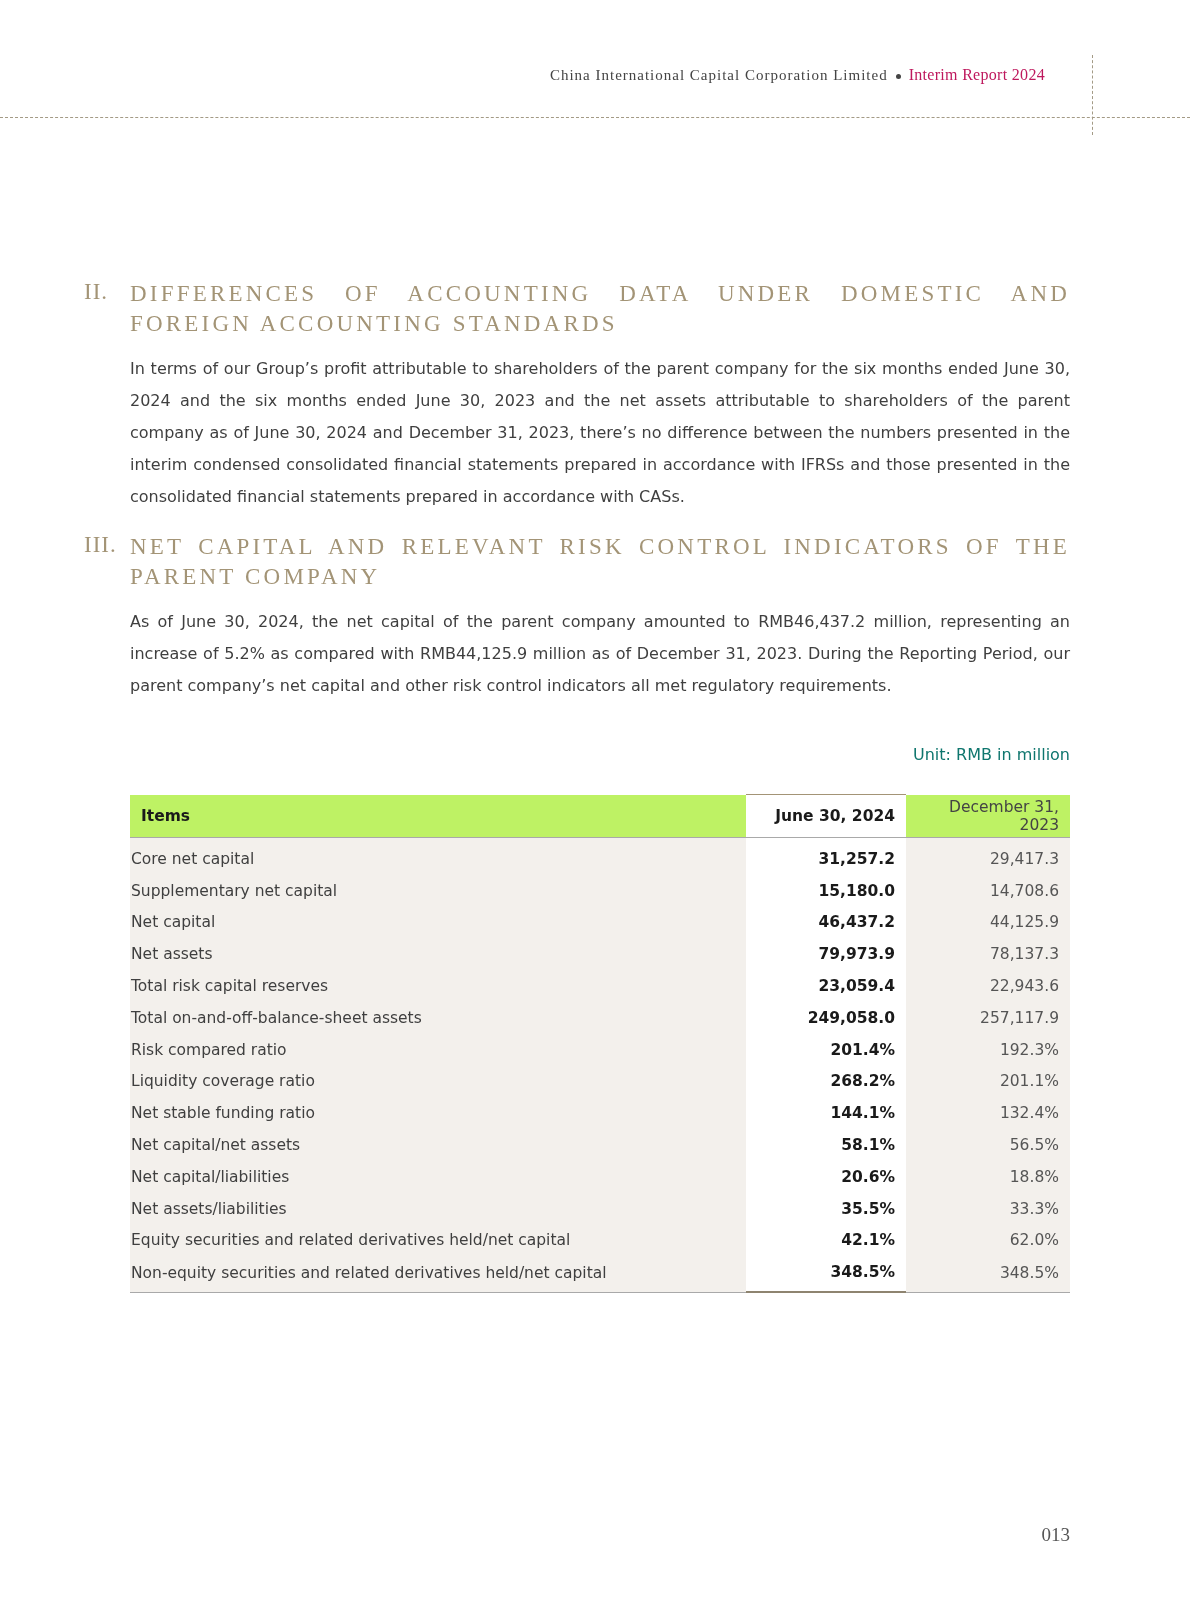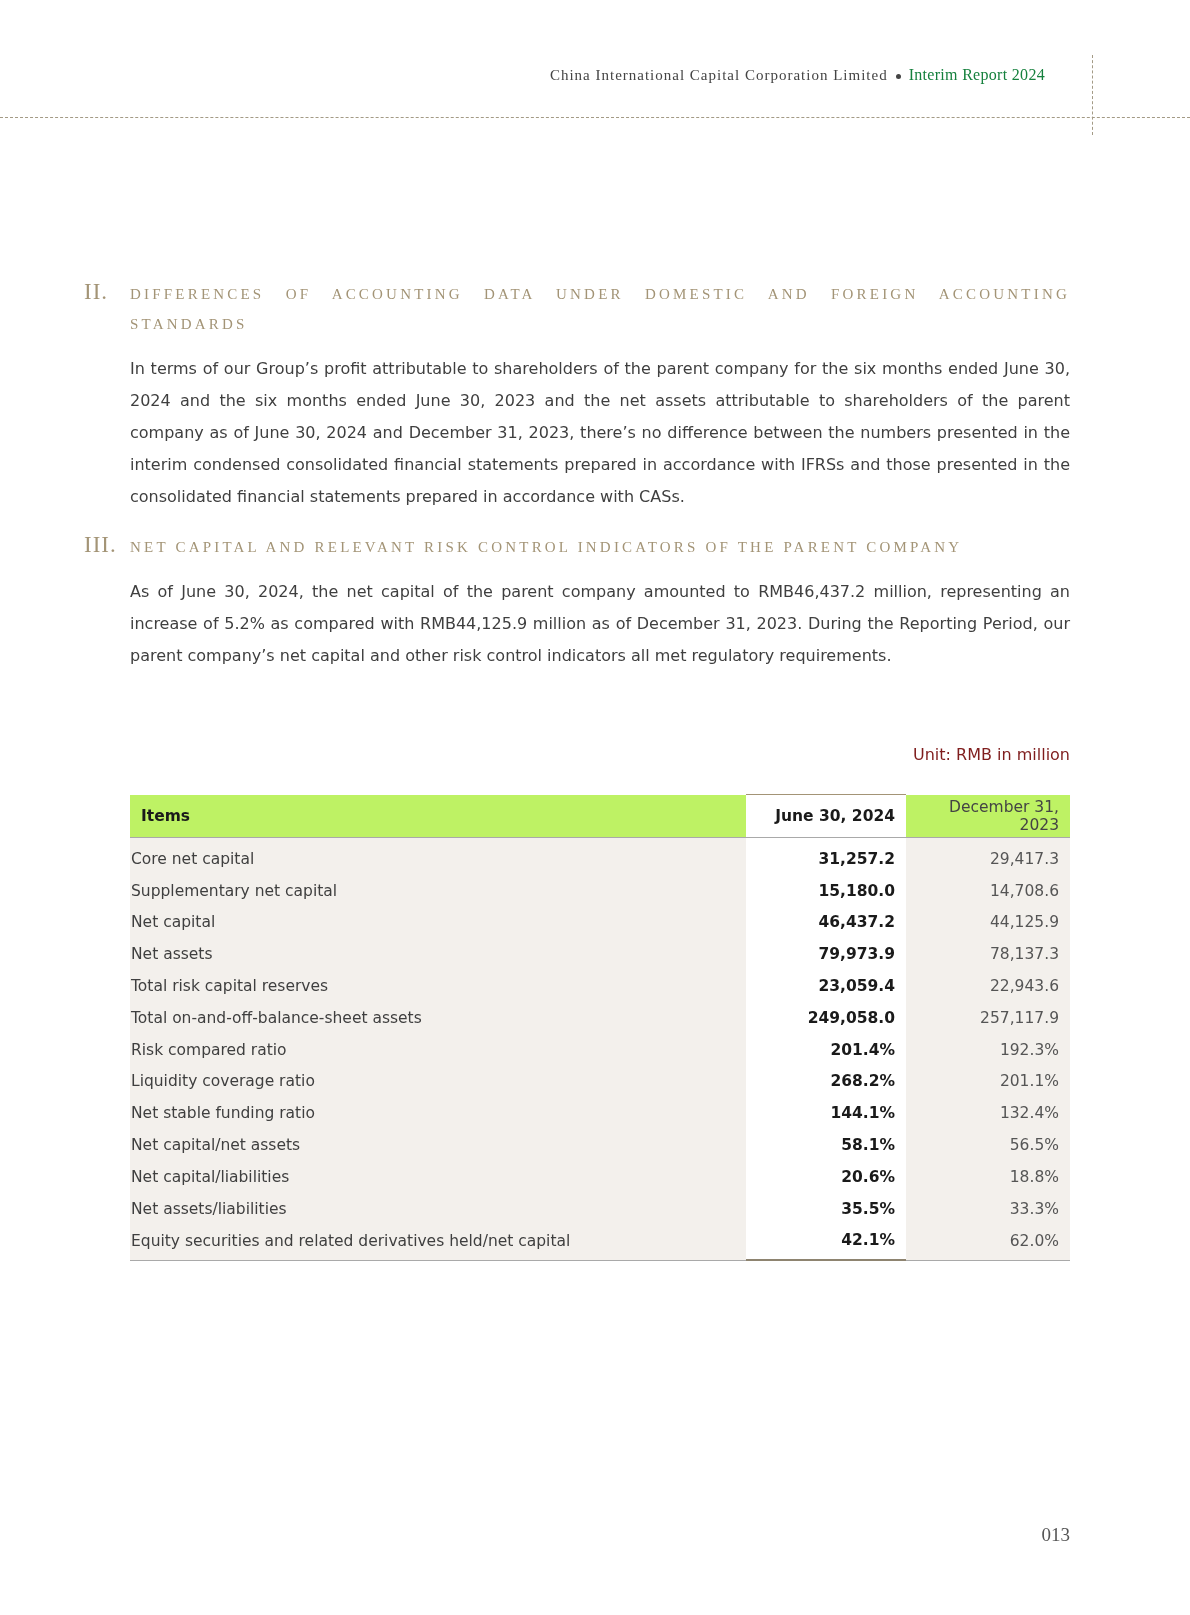--- a/index.html
+++ b/index.html
@@ -1,26 +1,26 @@
 <!DOCTYPE html>
 <html><head>
 <meta charset="utf-8">
 <style>
   html, body { margin: 0; padding: 0; background: #ffffff; }
   body { width: 1190px; height: 1615px; position: relative; overflow: hidden; font-family: "DejaVu Sans", sans-serif; color: #3a3a3a; }
   .header-text { position: absolute; top: 66px; right: 145px; font-family: "Liberation Serif", serif; font-size: 15px; letter-spacing: 1px; color: #444; white-space: nowrap; }
   .header-text .dot { display: inline-block; width: 5px; height: 5px; background: #444; border-radius: 50%; margin: 0 8px; vertical-align: middle; }
-  .header-text .report { color: #15803d; font-size: 16px; letter-spacing: 0.3px; }
+  .header-text .report { color: #be185d; font-size: 16px; letter-spacing: 0.3px; }
   .hdash { position: absolute; top: 117px; left: 0; width: 1190px; height: 0; border-top: 1.5px dashed #a39a85; }
   .vdash { position: absolute; left: 1092px; top: 55px; height: 80px; width: 0; border-left: 1.5px dashed #a39a85; }
   .section { position: absolute; left: 84px; width: 986px; }
   .sec-num { position: absolute; left: 0; top: 0; font-family: "Liberation Serif", serif; font-size: 23px; color: #a39476; letter-spacing: 1px; }
-  .sec-title { margin-left: 46px; font-family: "Liberation Serif", serif; font-size: 15px; color: #a39476; letter-spacing: 3.2px; line-height: 30px; text-align: justify; text-align-last: left; }
+  .sec-title { margin-left: 46px; font-family: "Liberation Serif", serif; font-size: 23px; color: #a39476; letter-spacing: 3.2px; line-height: 30px; text-align: justify; text-align-last: left; }
   .para { margin-left: 46px; margin-top: 14px; font-size: 16px; line-height: 32px; color: #3f3f3f; text-align: justify; }
-  .unit { position: absolute; right: 120px; top: 745px; font-size: 16px; color: #7f1d1d; }
+  .unit { position: absolute; right: 120px; top: 745px; font-size: 16px; color: #0f766e; }
   .table-wrap { position: absolute; left: 130px; top: 794px; width: 940px; }
   table { border-collapse: collapse; width: 940px; font-size: 15.5px; }
   thead th { height: 40px; font-weight: normal; background: #bef264; border-bottom: 1.5px solid #a9a9a9; }
   thead th.items { text-align: left; padding-left: 11px; font-weight: bold; color: #1a1a1a; }
   thead th.cur { background: #ffffff; text-align: right; padding-right: 11px; font-weight: bold; color: #1a1a1a; border-top: 1.5px solid #a39476; width: 148px; }
   thead th.prev { text-align: right; padding-right: 11px; color: #444; width: 152px; }
   tbody td { height: 29.8px; background: #f3f0ec; color: #3f3f3f; padding-left: 42px; }
   tbody tr:first-child td { padding-top: 6px; }
   tbody td.label { padding-left: 1px; }
   tbody td.cur { background: #ffffff; text-align: right; padding-right: 11px; font-weight: bold; color: #1a1a1a; }
@@ -120,17 +120,22 @@
         <tr>
           <td class="label">Net assets/liabilities</td>
           <td class="cur">35.5%</td>
           <td class="prev">33.3%</td>
         </tr>
         <tr>
           <td class="label">Equity securities and related derivatives held/net capital</td>
           <td class="cur">42.1%</td>
           <td class="prev">62.0%</td>
         </tr>
+        <tr>
+          <td class="label">Non-equity securities and related derivatives held/net capital</td>
+          <td class="cur">348.5%</td>
+          <td class="prev">348.5%</td>
+        </tr>
       </tbody>
   </table>
 </div>
 
 <div class="page-num">013</div>
 
 </body></html>

